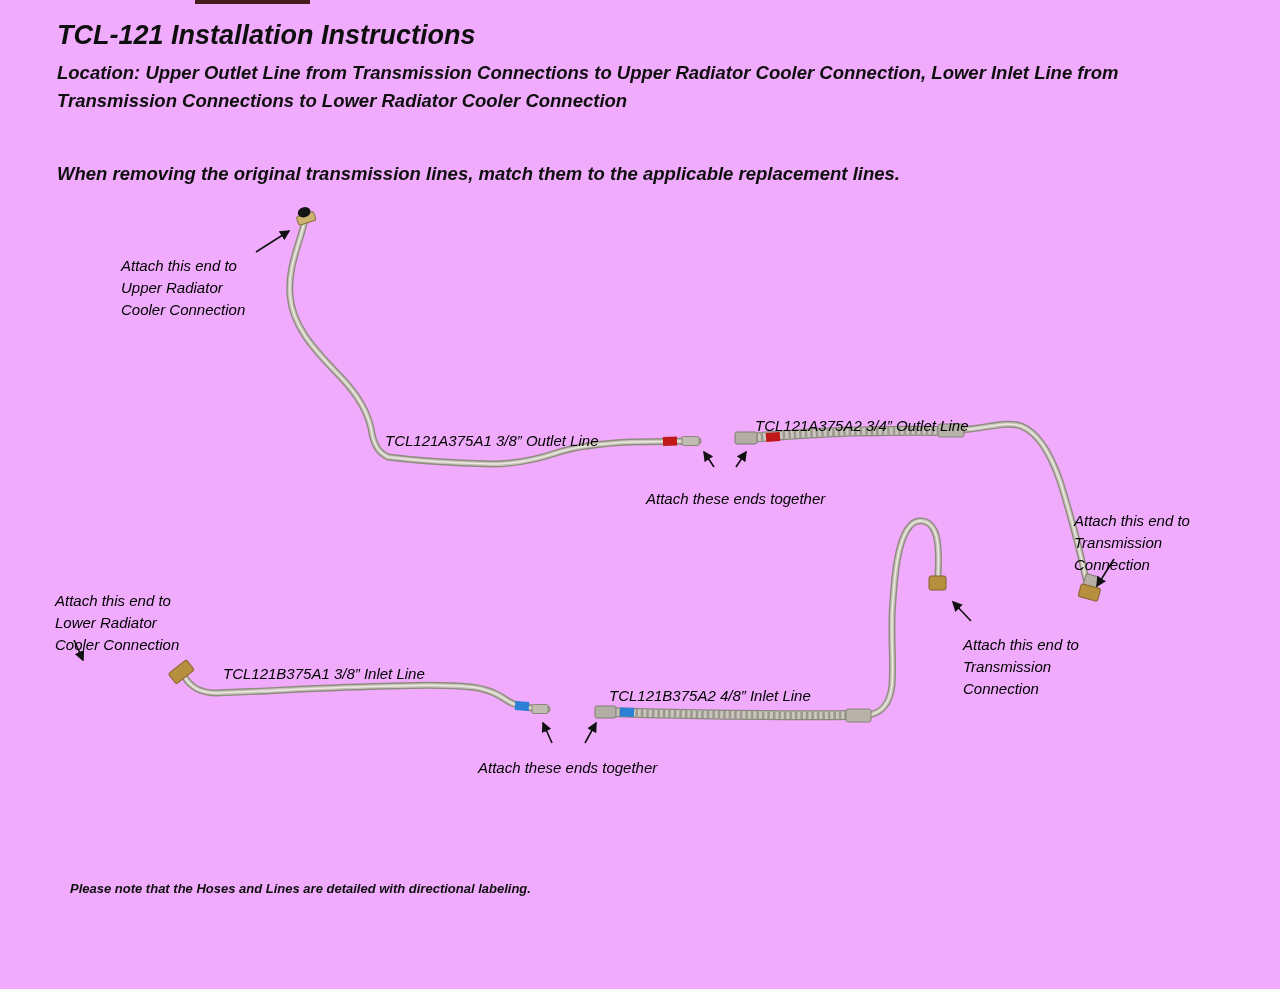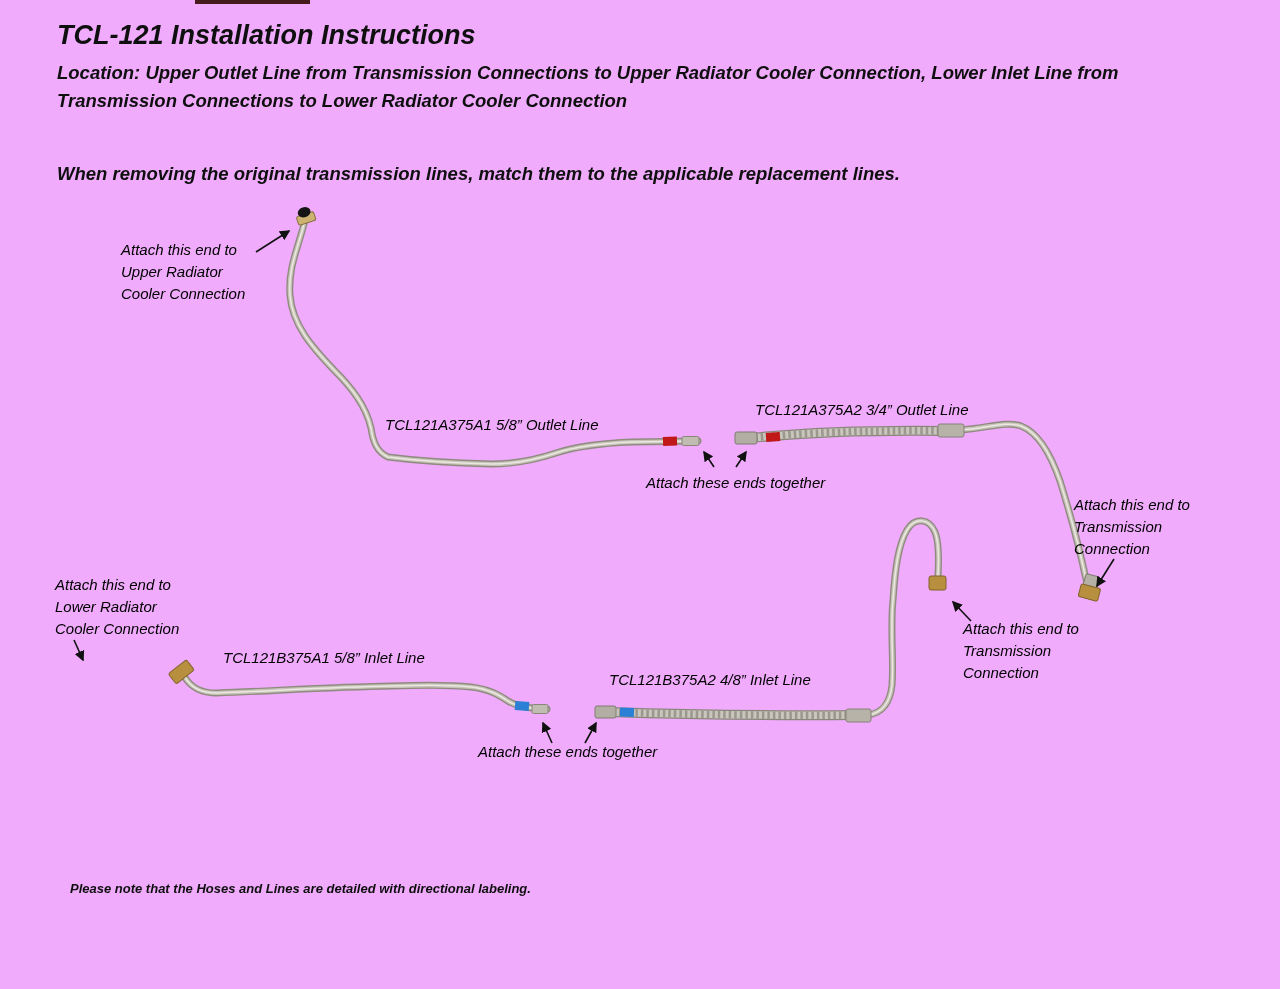--- a/index.html
+++ b/index.html
@@ -8,21 +8,21 @@
   .page { position:relative; width:1280px; height:989px; background:#f0abfc; overflow:hidden;font-style:italic; }
 
   .top-artifact { position:absolute; left:195px; top:0; width:115px; height:4px; background:#451b1b; }
 
   .title    { position:absolute; left:57px; top:20px;  font-size:27px;   font-weight:700; color:#0f0f0f; }
   .location { position:absolute; left:57px; top:59px;  width:1145px; font-size:18.5px; font-weight:700; line-height:28px; color:#0f0f0f; }
   .intro    { position:absolute; left:57px; top:143px; width:1145px; font-size:18.5px; font-weight:700; color:#0f0f0f;margin-top:20px; }
 
   .diagram  { position:absolute; left:0; top:0; width:1280px; height:989px; }
 
-  .lbl { position:absolute; font-size:15px; line-height:22px; white-space:pre-line; color:#000; }
+  .lbl { position:absolute; font-size:15px; line-height:22px; white-space:pre-line; color:#000;margin-top:16px; }
 
   .notes { position:absolute; left:70px; top:877px; font-size:13px; font-weight:700; line-height:24px; color:#0f0f0f; }
 
   
   .tube-base { fill:none; stroke:#8f8b81; stroke-width:7;   stroke-linecap:round; stroke-linejoin:round; }
   .tube-mid  { fill:none; stroke:#c6c2b8; stroke-width:4.2; stroke-linecap:round; stroke-linejoin:round; }
   .tube-hi   { fill:none; stroke:#ebe8df; stroke-width:1.5; stroke-linecap:round; stroke-linejoin:round; }
 
   
   .braid-base { fill:none; stroke:#8a867c; stroke-width:10;  stroke-linecap:round; }
@@ -112,33 +112,33 @@
     <line class="arrow" x1="1114" y1="559" x2="1097" y2="586"></line>
     <line class="arrow" x1="971" y1="621" x2="953" y2="602"></line>
     <line class="arrow" x1="74" y1="640" x2="83" y2="660"></line>
     <line class="arrow" x1="552" y1="743" x2="543" y2="723"></line>
     <line class="arrow" x1="585" y1="743" x2="596" y2="723"></line>
   </svg>
 
   <div class="lbl" style="left:121px; top:239px;">Attach this end to
 Upper Radiator
 Cooler Connection</div>
-  <div class="lbl" style="left:385px; top:414px;">TCL121A375A1 5/8” Outlet Line</div>
+  <div class="lbl" style="left:385px; top:414px;">TCL121A375A1 3/8” Outlet Line</div>
   <div class="lbl" style="left:755px; top:399px;">TCL121A375A2  3/4” Outlet Line</div>
   <div class="lbl" style="left:646px; top:472px;">Attach these ends together</div>
   <div class="lbl" style="left:1074px; top:494px;">Attach this end to
 Transmission
 Connection</div>
   <div class="lbl" style="left:963px; top:618px;">Attach this end to
 Transmission
 Connection</div>
   <div class="lbl" style="left:55px; top:574px;">Attach this end to
 Lower Radiator
 Cooler Connection</div>
-  <div class="lbl" style="left:223px; top:647px;">TCL121B375A1  5/8” Inlet Line</div>
+  <div class="lbl" style="left:223px; top:647px;">TCL121B375A1  3/8” Inlet Line</div>
   <div class="lbl" style="left:609px; top:669px;">TCL121B375A2  4/8” Inlet Line</div>
   <div class="lbl" style="left:478px; top:741px;">Attach these ends together</div>
 
   <div class="notes">
     <div>Please note that the Hoses and Lines are detailed with directional labeling.</div>
   </div>
 
 </div>
 
 </body></html>

